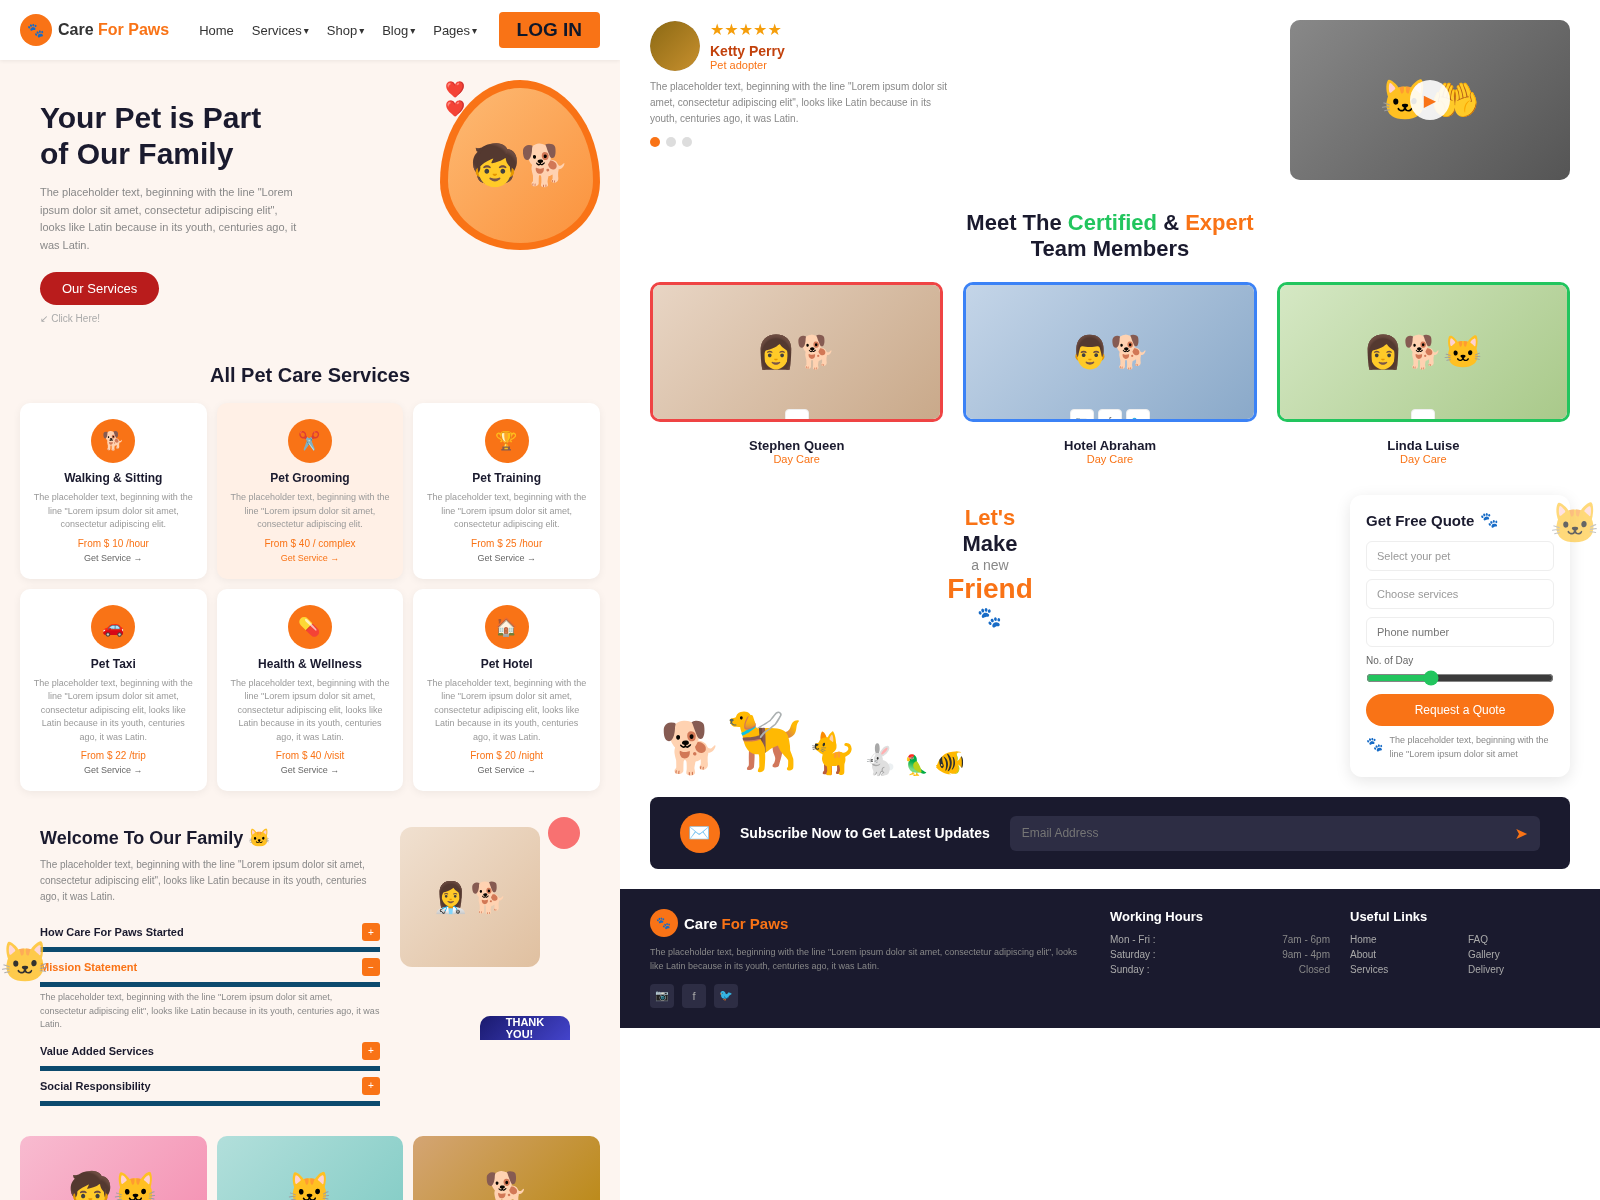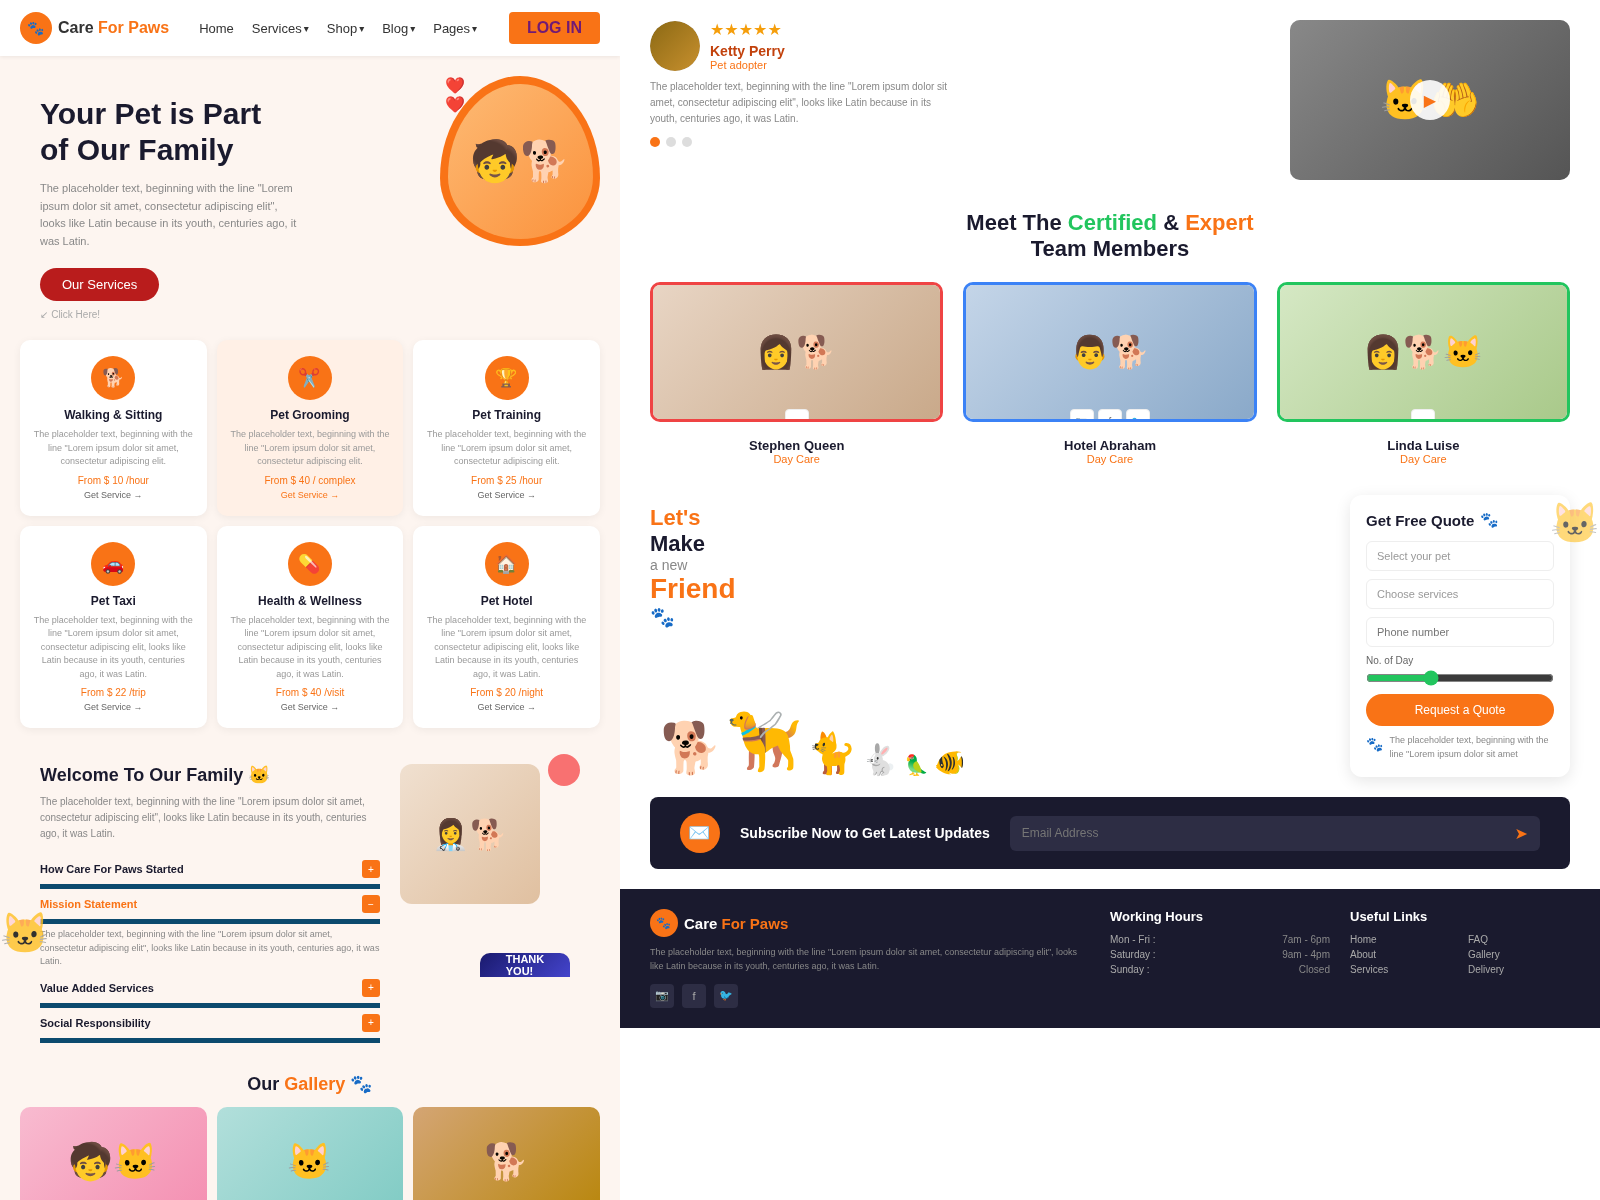--- a/index.html
+++ b/index.html
@@ -11,21 +11,21 @@
 
     
     .navbar { display: flex; align-items: center; padding: 12px 20px; background: #fff; box-shadow: 0 1px 4px rgba(0,0,0,0.07); }
     .logo-area { display: flex; align-items: center; gap: 6px; margin-right: 30px; }
     .logo-icon { width: 32px; height: 32px; background: #f97316; border-radius: 50%; display: flex; align-items: center; justify-content: center; color: #fff; font-size: 14px; }
     .logo-text { font-size: 16px; font-weight: 700; color: #333; }
     .logo-text span { color: #f97316; }
     .nav-links { display: flex; gap: 18px; align-items: center; flex: 1; }
     .nav-link { font-size: 13px; color: #333; cursor: pointer; display: flex; align-items: center; gap: 2px; }
     .nav-link .arrow { font-size: 10px; }
-    .login-btn { background: #f97316; color: #701a75; border: none; padding: 7px 18px; border-radius: 4px; font-size: 16px; font-weight: 600; cursor: pointer; }
+    .login-btn { background: #f97316; color: #0f172a; border: none; padding: 7px 18px; border-radius: 4px; font-size: 19px; font-weight: 600; cursor: pointer; }
 
     
     .hero { padding: 40px 30px 20px 40px; position: relative; min-height: 200px; }
     .hero-title { font-size: 30px; font-weight: 800; color: #1a1a2e; line-height: 1.2; margin-bottom: 12px; }
     .hero-desc { font-size: 11px; color: #888; line-height: 1.6; max-width: 260px; margin-bottom: 18px; }
     .hero-btn { background: #b91c1c; color: #fff; border: none; padding: 9px 22px; border-radius: 20px; font-size: 13px; cursor: pointer; }
     .hero-img { position: absolute; right: 20px; top: 20px; width: 160px; height: 170px; background: #f97316; border-radius: 50% 50% 50% 50% / 60% 60% 40% 40%; display: flex; align-items: center; justify-content: center; overflow: hidden; }
     .hero-img-inner { width: 145px; height: 155px; border-radius: 50% 50% 50% 50% / 60% 60% 40% 40%; background: linear-gradient(135deg, #fdba74, #fb923c); }
     .click-here { font-size: 10px; color: #aaa; margin-top: 8px; }
     .hearts { position: absolute; right: 130px; top: 20px; font-size: 16px; color: #f87171; }
@@ -176,20 +176,21 @@
     <p class="hero-desc">The placeholder text, beginning with the line "Lorem ipsum dolor sit amet, consectetur adipiscing elit", looks like Latin because in its youth, centuries ago, it was Latin.</p>
     <button class="hero-btn">Our Services</button>
     <div class="click-here">↙ Click Here!</div>
     <div class="hearts">❤️<br>❤️ ❤️</div>
     <div class="hero-img">
       <div class="hero-img-inner" style="background: linear-gradient(135deg, #fdba74, #fb923c); display:flex; align-items:center; justify-content:center; font-size:40px;">🧒🐕</div>
     </div>
   </div>
 
   <div>
+    <h2 class="section-title">All Pet Care Services</h2>
     <div class="services-grid">
       <div class="service-card">
         <div class="service-icon">🐕</div>
         <div class="service-name">Walking &amp; Sitting</div>
         <div class="service-desc">The placeholder text, beginning with the line "Lorem ipsum dolor sit amet, consectetur adipiscing elit.</div>
         <div class="service-price">From $ 10 /hour</div>
         <div class="service-link">Get Service →</div>
       </div>
       <div class="service-card highlighted">
         <div class="service-icon">✂️</div>
@@ -256,21 +257,20 @@
         <div class="img-welcome" style="width:100%; height:100%; display:flex; align-items:center; justify-content:center; font-size:30px;">👩‍⚕️🐕</div>
       </div>
       <div style="position:absolute; top:-10px; right:0px; width:32px; height:32px; background:#f87171; border-radius:50%; transform:rotate(0deg);"></div>
       <div style="position:absolute; bottom:0; right:10px; width:90px; height:90px; border-radius:10px; overflow:hidden;">
         <div class="img-thankyou">THANK<br>YOU!</div>
       </div>
     </div>
   </div>
 
   <div class="gallery-section">
-    <h3 class="gallery-title">Our <span style="color:#f97316;">Gallery</span> 🐾</h3>
     <div class="gallery-grid">
       <div class="gallery-item pink-bg">
         <div class="img-gallery1" style="width:100%; height:100%; display:flex; align-items:center; justify-content:center; font-size:36px;">🧒🐱</div>
       </div>
       <div class="gallery-item teal-bg">
         <div class="img-gallery2" style="width:100%; height:100%; display:flex; align-items:center; justify-content:center; font-size:36px;">🐱</div>
       </div>
       <div class="gallery-item yellow-bg">
         <div style="width:100%; height:100%; background: linear-gradient(135deg, #d4a574, #b8860b); display:flex; align-items:center; justify-content:center; font-size:36px;">🐕</div>
       </div>
@@ -343,21 +343,21 @@
             <div class="social-icon">↗</div>
           </div>
         </div>
         <div class="team-name">Linda Luise</div>
         <div class="team-role">Day Care</div>
       </div>
     </div>
   </div>
 
   <div class="friend-quote-section">
-    <div class="friend-section" style="flex:1; position:relative; min-height:220px;">
+    <div class="friend-section" style="flex:1; position:relative; min-height:220px;text-align:center;">
       <div style="padding: 10px 0;">
         <div style="font-size:22px; font-weight:700; color:#f97316;">Let's</div>
         <div style="font-size:22px; font-weight:700; color:#1a1a2e;">Make</div>
         <div style="font-size:14px; color:#888;">a new</div>
         <div style="font-size:28px; font-weight:800; color:#f97316;">Friend</div>
         <span style="font-size:20px;">🐾</span>
       </div>
       <div style="display:flex; align-items:flex-end; position:absolute; bottom:0; left:10px; gap:5px;">
         <span style="font-size:50px;">🐕</span>
         <span style="font-size:60px;">🦮</span>

